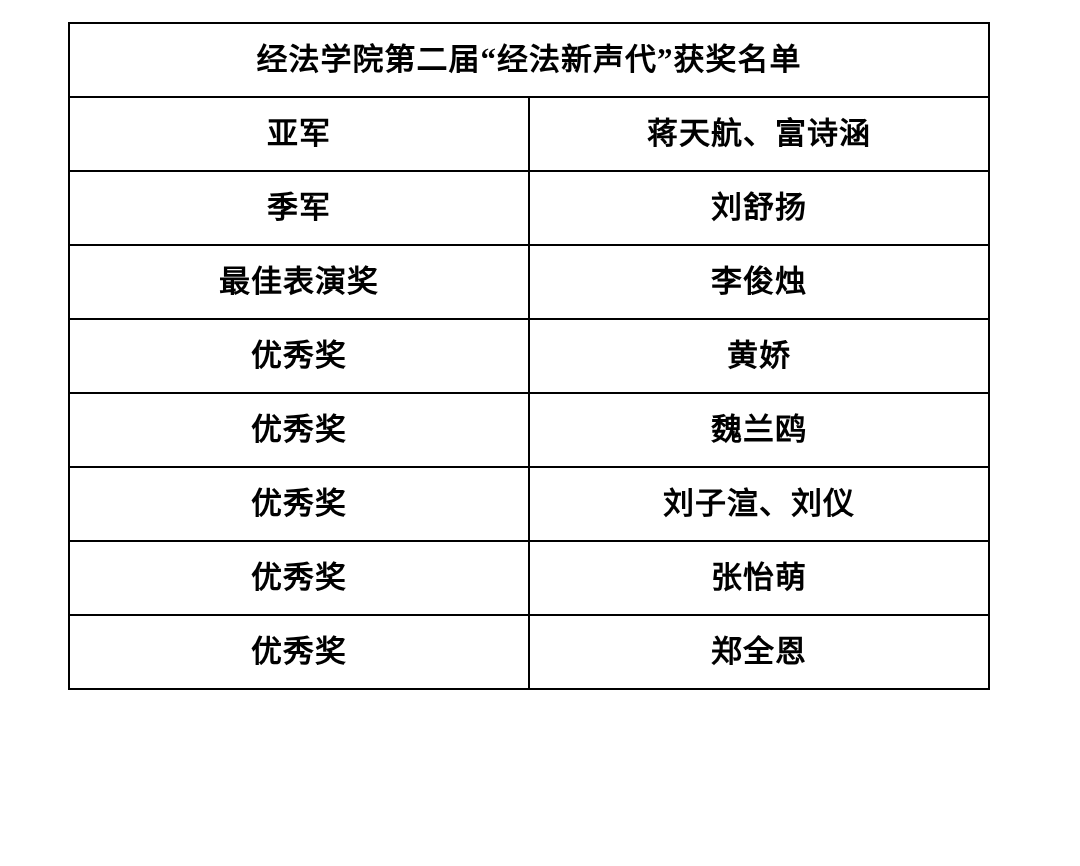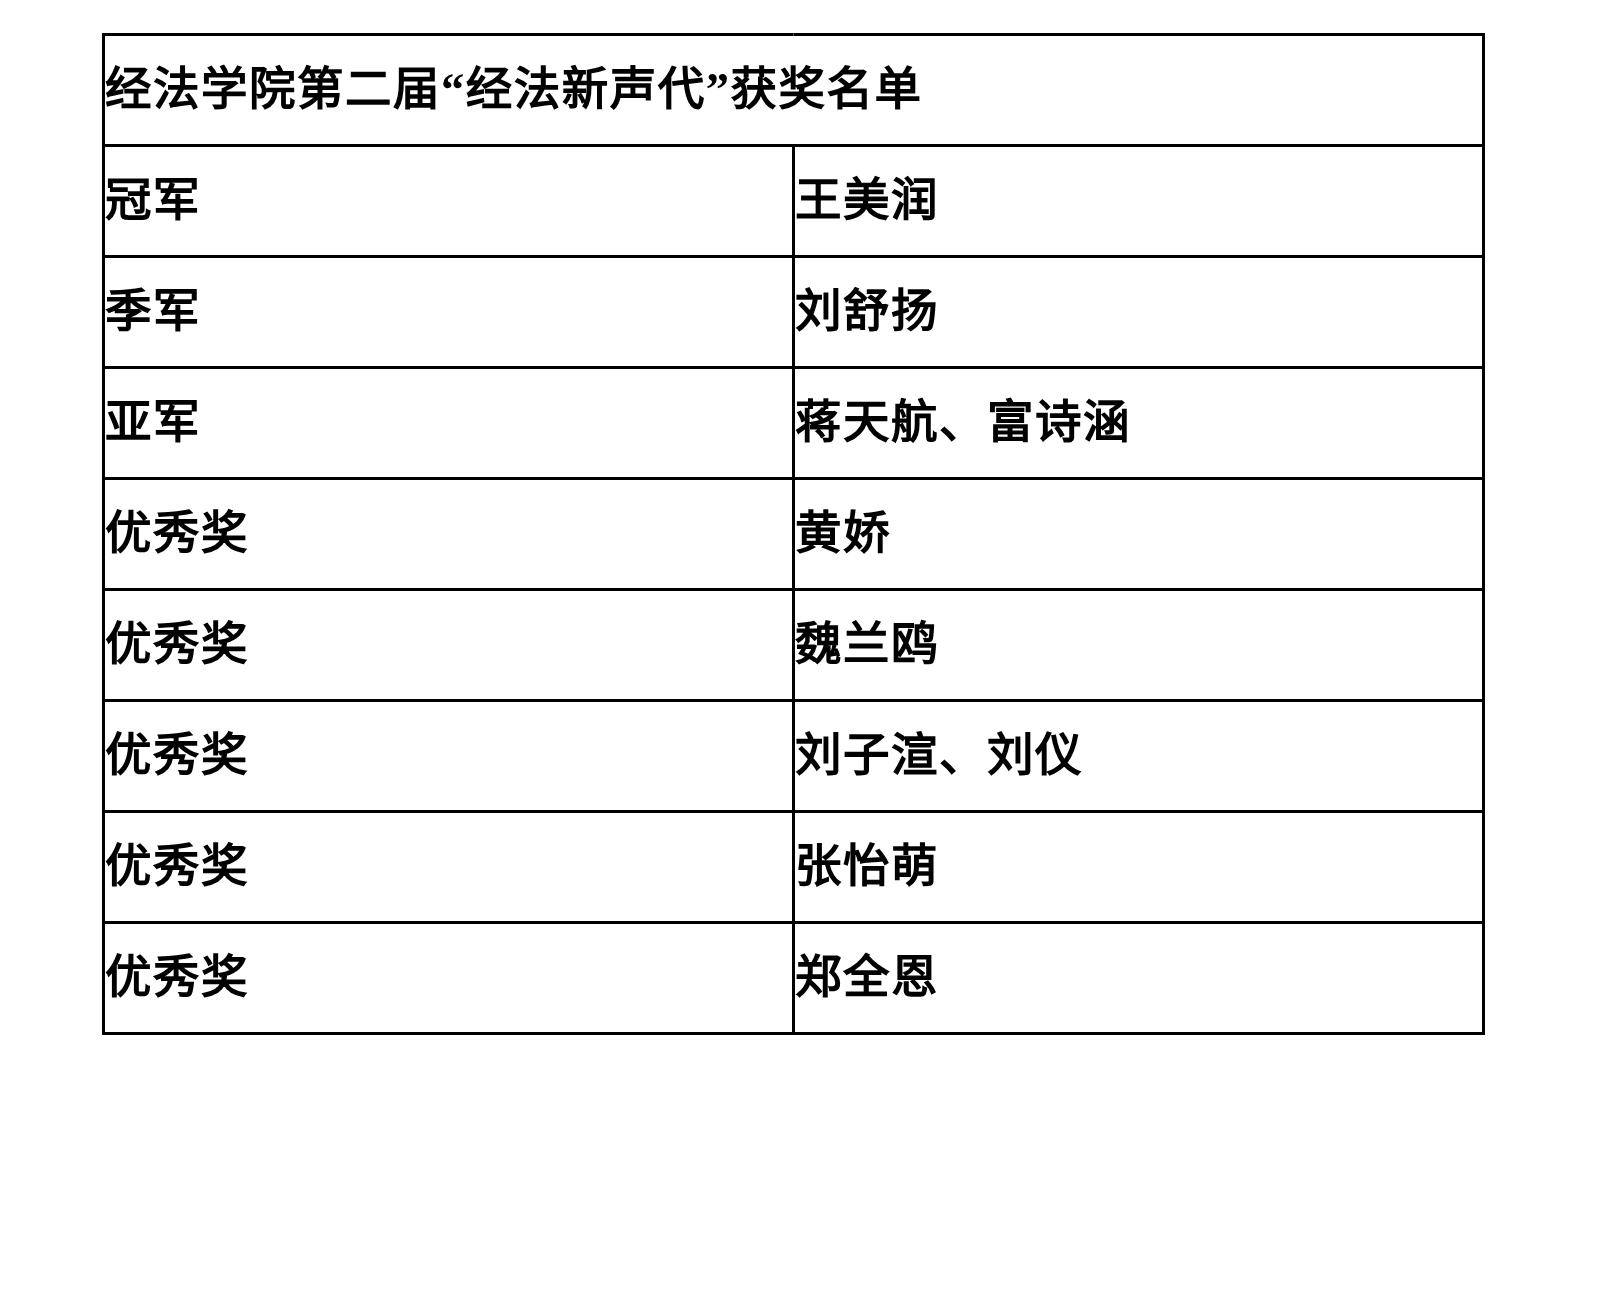--- a/index.html
+++ b/index.html
@@ -23,20 +23,21 @@
   .award-table {
     position: absolute;
     left: 68px;
     top: 22px;
     width: 922px;
     border-collapse: collapse;
     table-layout: fixed;
   }
   .award-table td {
     border: 2px solid #000000;
+    text-align: center;
     vertical-align: middle;
     padding: 0;
     font-weight: bold;
     font-size: 31px;
     line-height: 1.1;
     letter-spacing: 1px;
   }
   .title-cell {
     height: 72px;
     font-size: 31px;
@@ -56,30 +57,30 @@
 </head>
 <body>
 
 <div class="page">
   <table class="award-table">
     <tbody>
       <tr>
         <td class="title-cell" colspan="2">经法学院第二届“经法新声代”获奖名单</td>
       </tr>
       <tr>
-        <td class="row-cell col-award">冠军</td>
-        <td class="row-cell col-name">王美润</td>
+        <td class="row-cell col-award">亚军</td>
+        <td class="row-cell col-name">蒋天航、富诗涵</td>
       </tr>
       <tr>
         <td class="row-cell col-award">季军</td>
         <td class="row-cell col-name">刘舒扬</td>
       </tr>
       <tr>
-        <td class="row-cell col-award">亚军</td>
-        <td class="row-cell col-name">蒋天航、富诗涵</td>
+        <td class="row-cell col-award">最佳表演奖</td>
+        <td class="row-cell col-name">李俊烛</td>
       </tr>
       <tr>
         <td class="row-cell col-award">优秀奖</td>
         <td class="row-cell col-name">黄娇</td>
       </tr>
       <tr>
         <td class="row-cell col-award">优秀奖</td>
         <td class="row-cell col-name">魏兰鸥</td>
       </tr>
       <tr>

